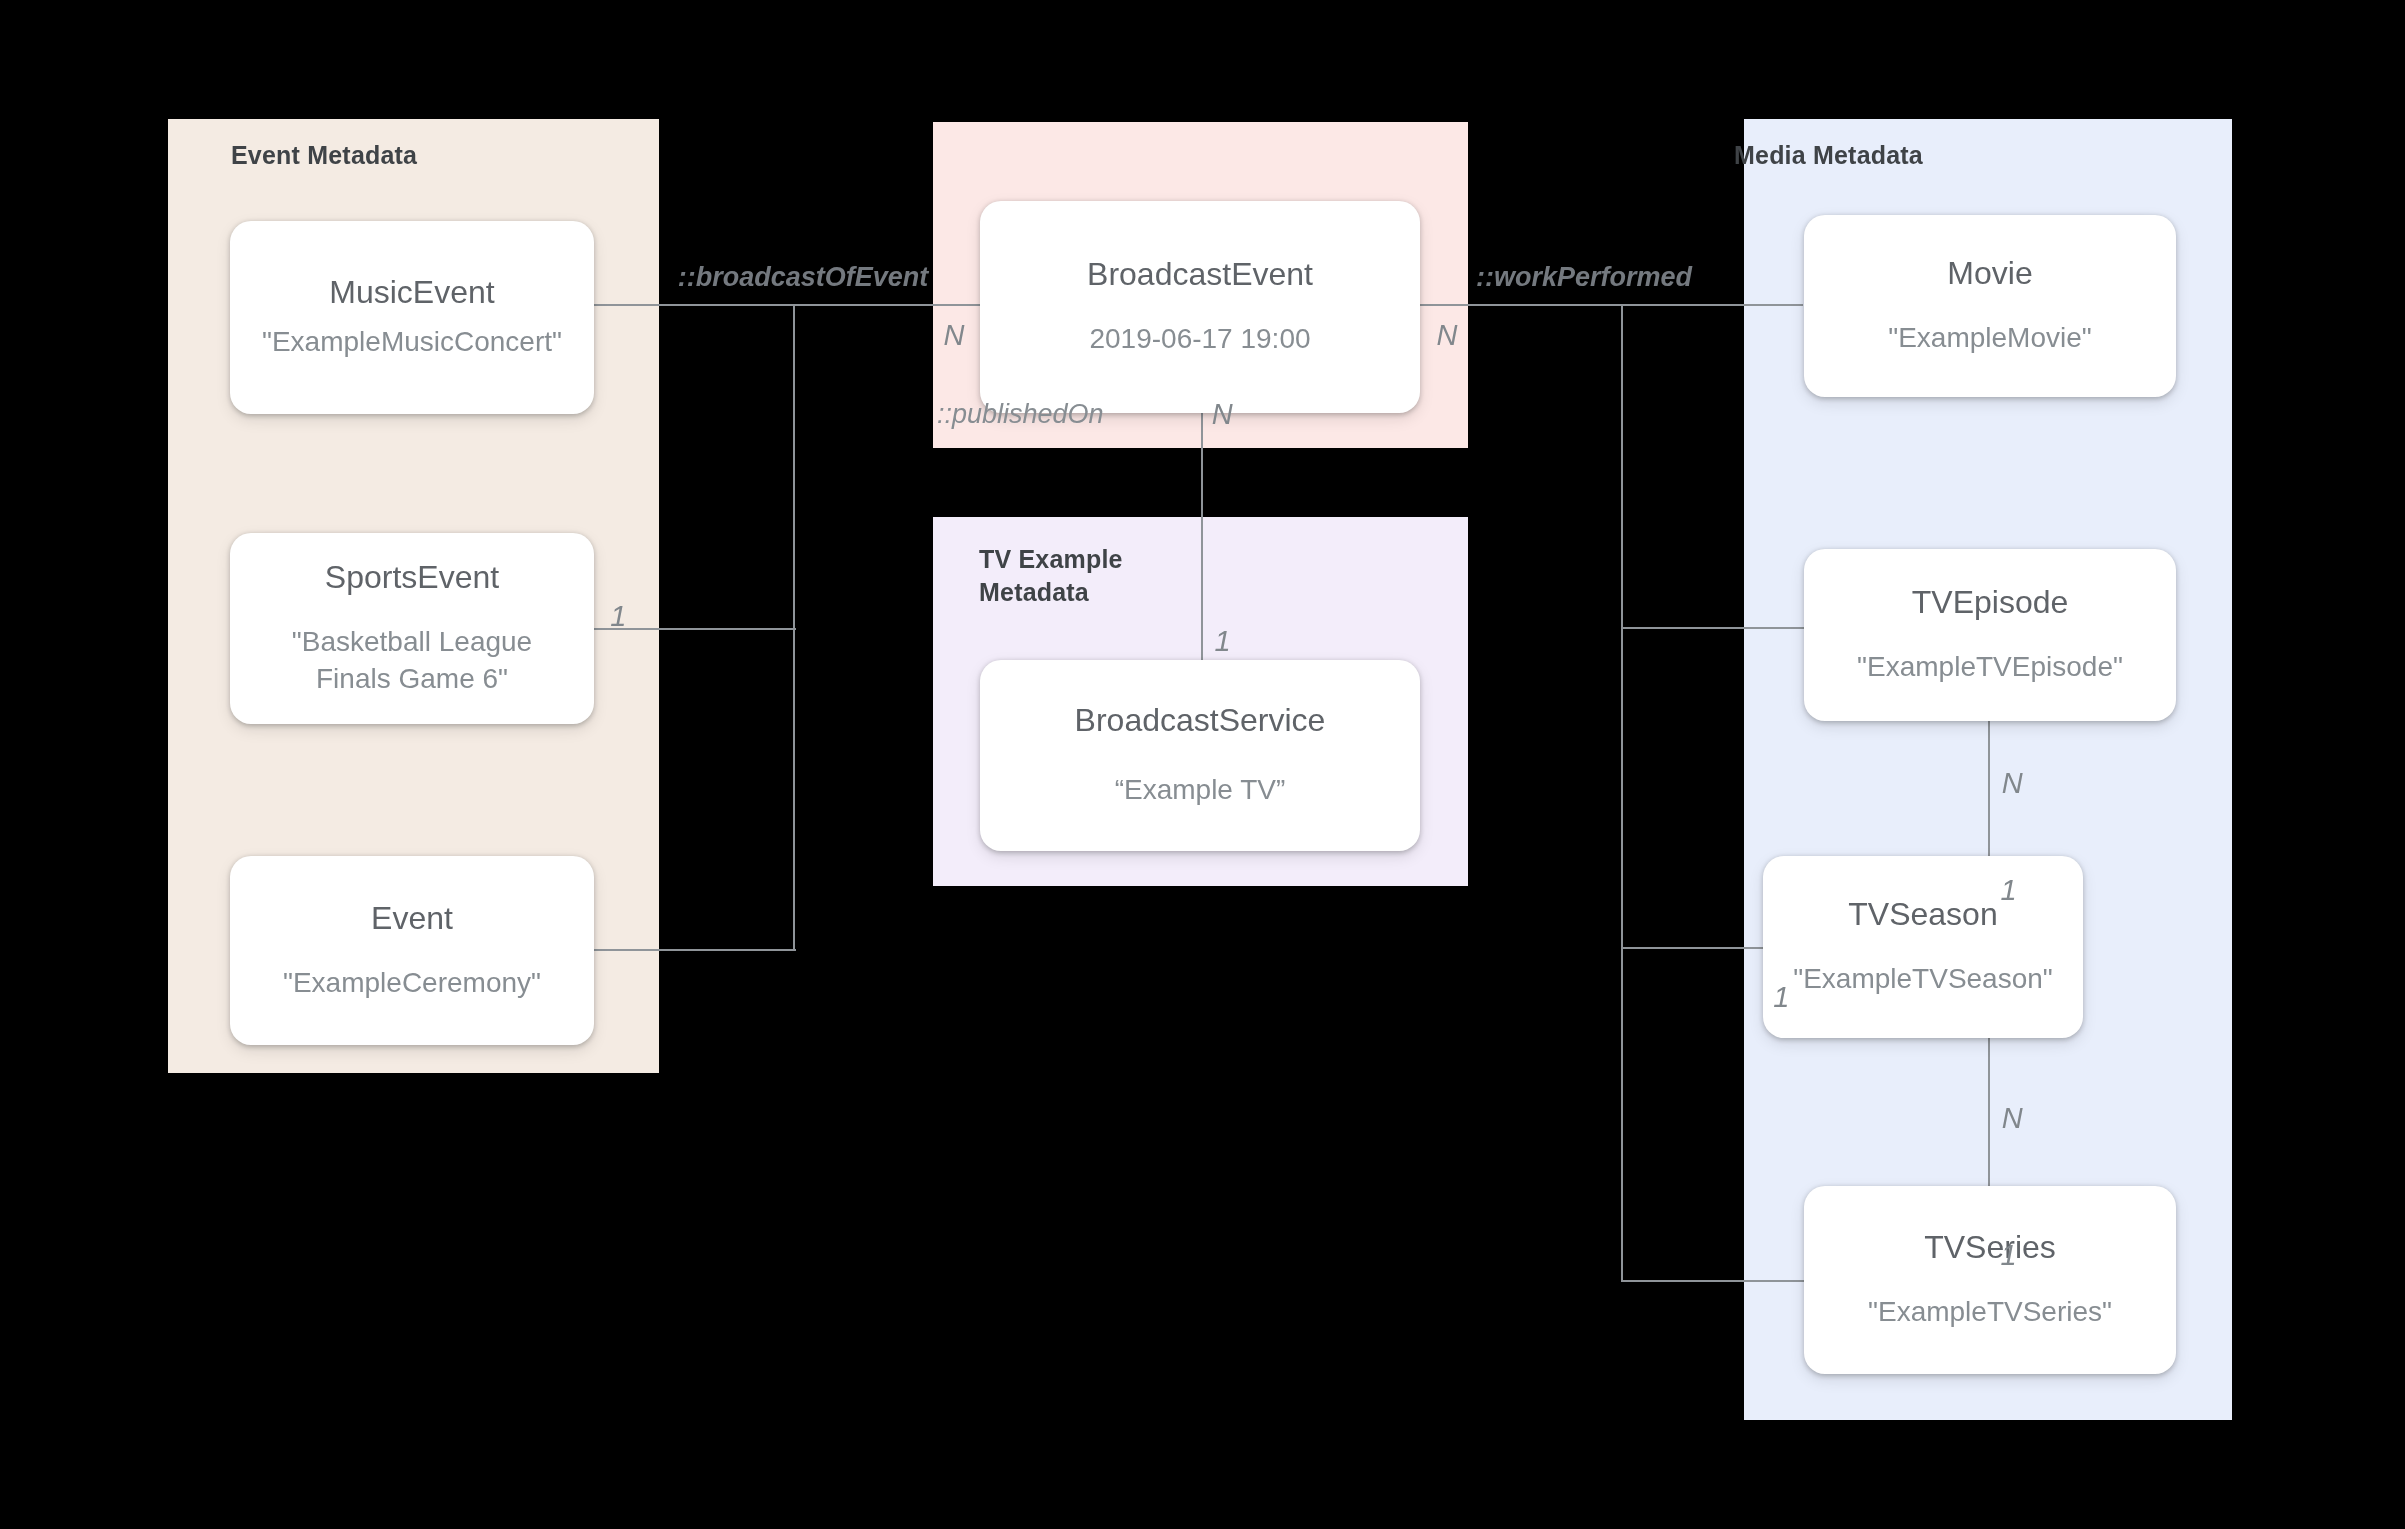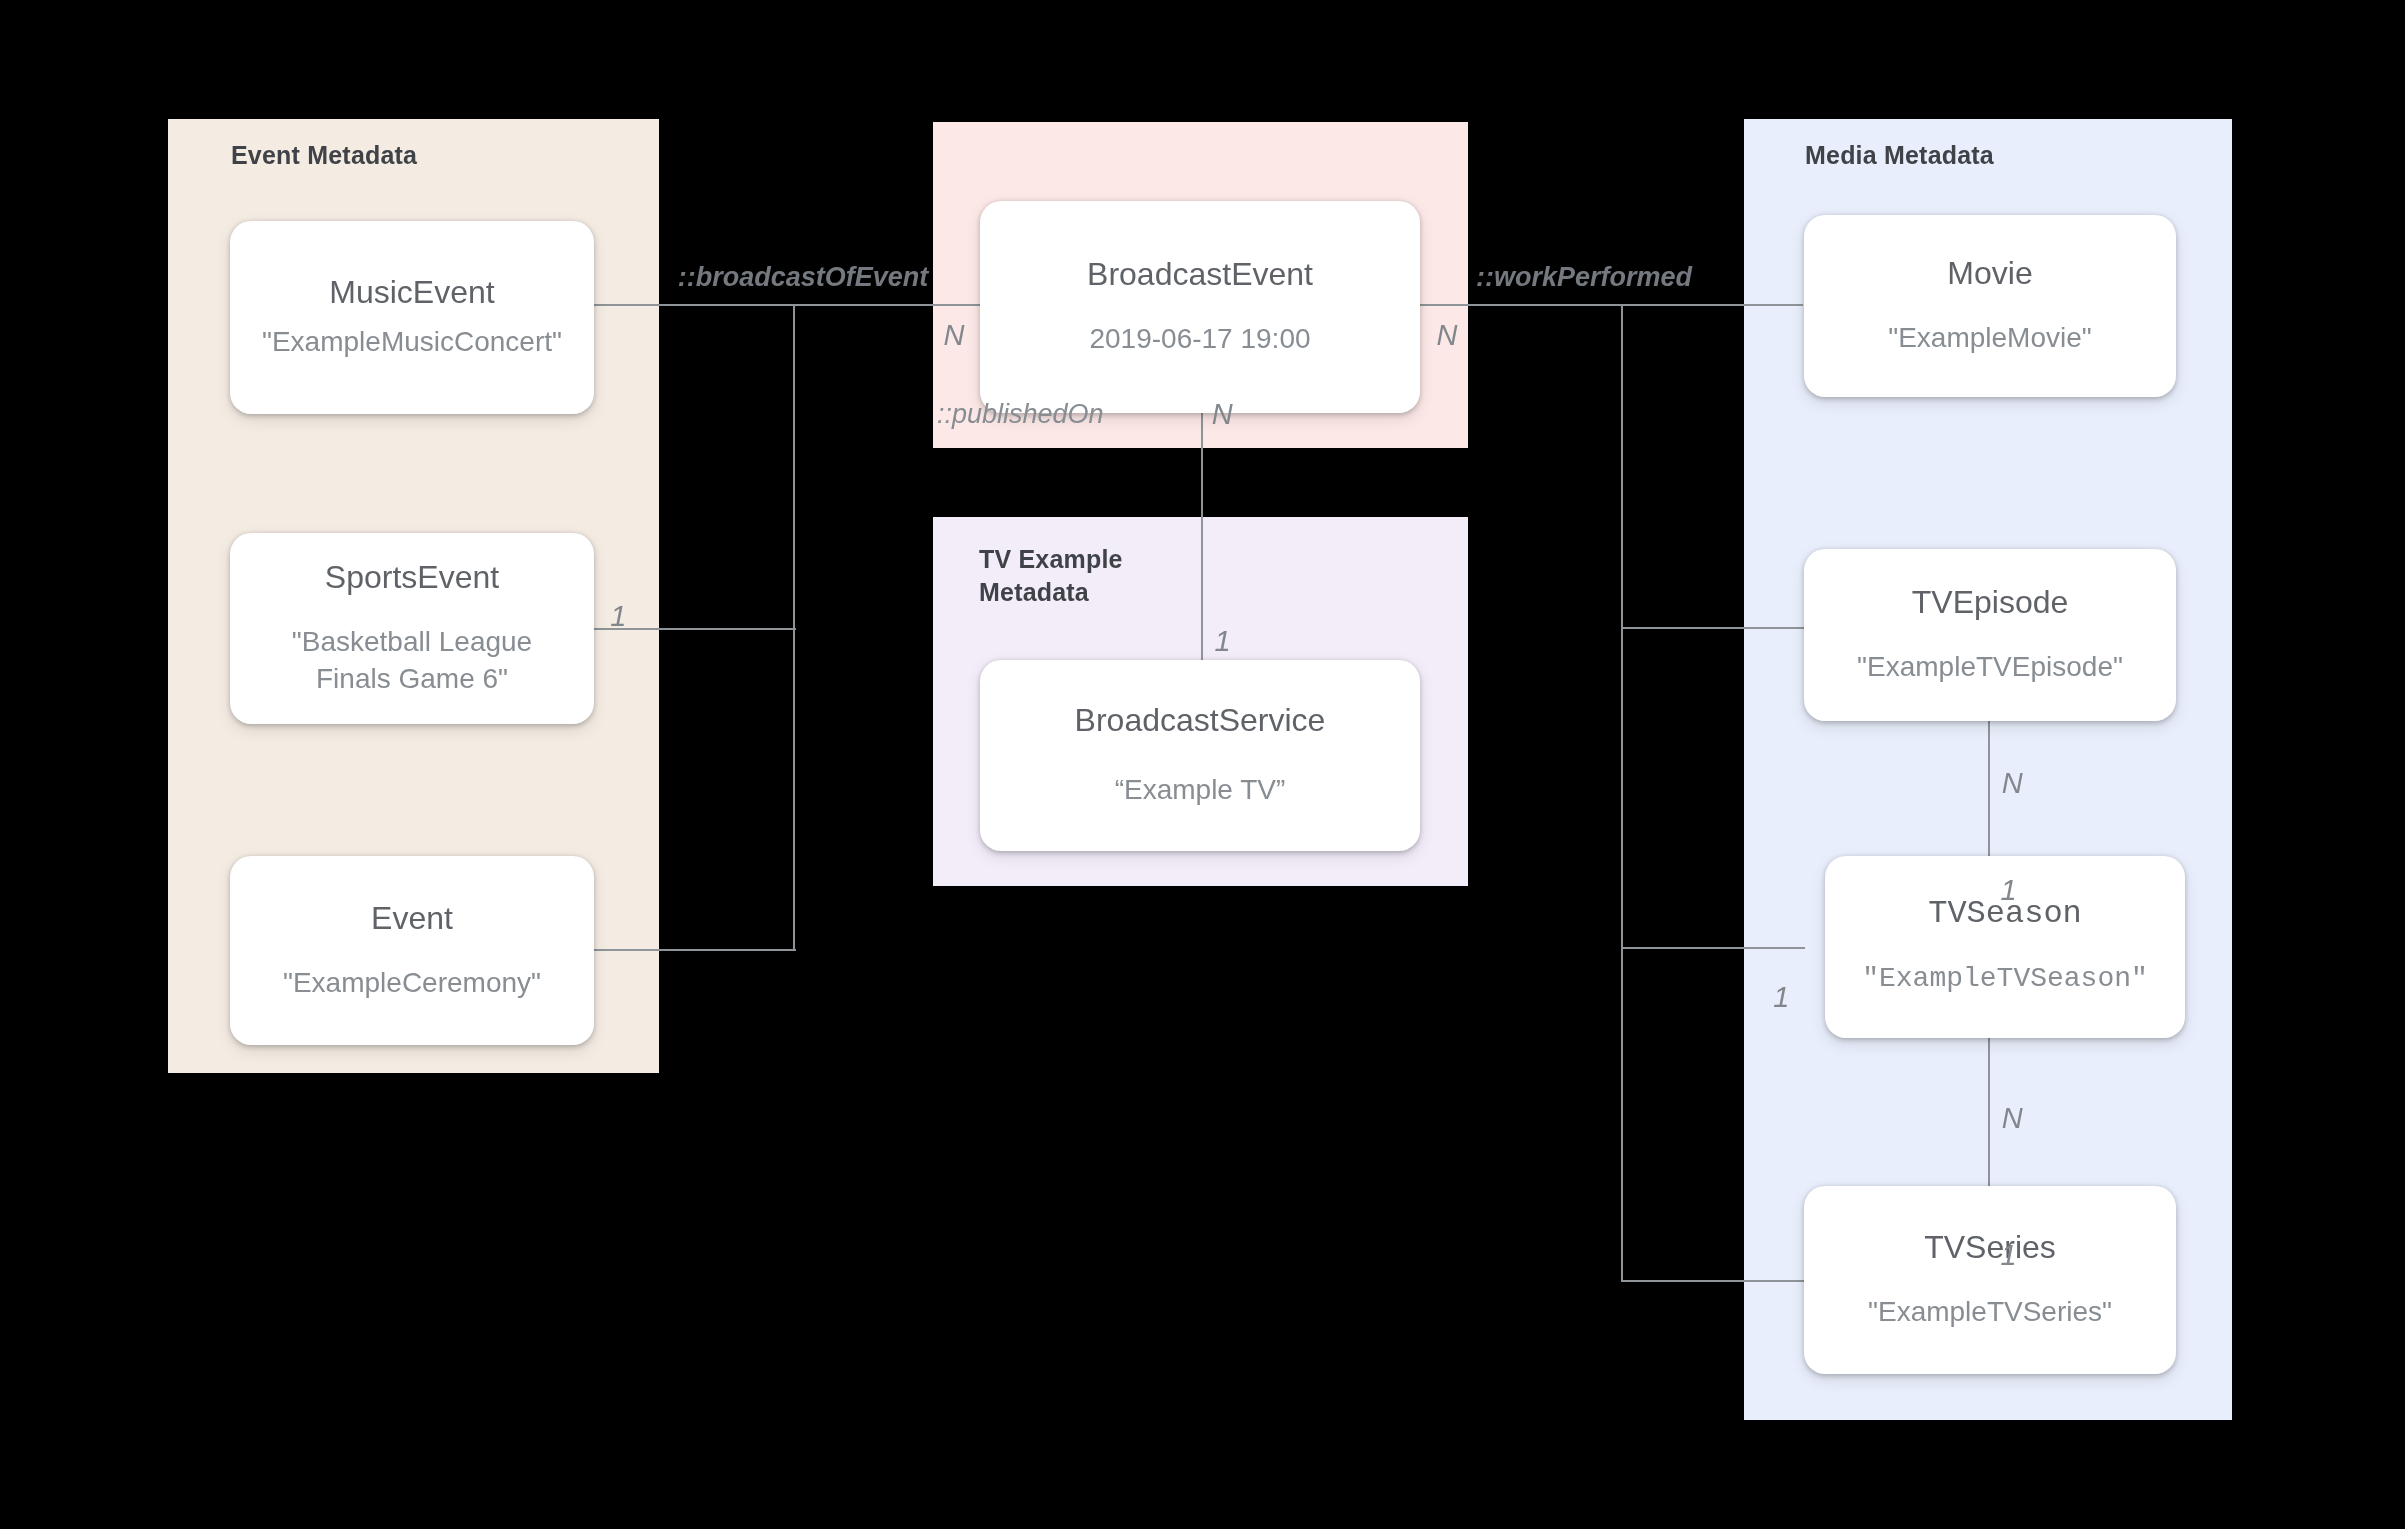--- a/index.html
+++ b/index.html
@@ -80,21 +80,21 @@
 
 <div id="canvas">
 
   <div class="panel" style="left:168px; top:119px; width:491px; height:954px; background:var(--event-panel);"></div>
   <div class="panel" style="left:933px; top:122px; width:535px; height:326px; background:var(--broadcast-panel);"></div>
   <div class="panel" style="left:933px; top:517px; width:535px; height:369px; background:var(--tv-channel-panel);"></div>
   <div class="panel" style="left:1744px; top:119px; width:488px; height:1301px; background:var(--media-panel);"></div>
 
   <div class="panel-title" style="left:231px; top:139px;">Event Metadata</div>
   <div class="panel-title" style="left:979px; top:543px; width:258px;">TV Example Metadata</div>
-  <div class="panel-title" style="left:1805px; top:139px;">Media Metadata</div>
+  <div class="panel-title" style="left:1734px; top:139px;">Media Metadata</div>
 
   <div class="hline" style="left:593px; top:304px; width:387px;"></div>
 
   <div class="hline" style="left:1419px; top:304px; width:384px;"></div>
 
   <div class="vline" style="left:793px; top:304px; height:647px;"></div>
 
   <div class="hline" style="left:593px; top:628px; width:203px;"></div>
 
   <div class="hline" style="left:593px; top:949px; width:203px;"></div>
@@ -141,21 +141,21 @@
   <div class="card" style="left:1804px; top:215px; width:372px; height:182px;">
     <div class="card-title">Movie</div>
     <div class="card-sub">"ExampleMovie"</div>
   </div>
 
   <div class="card" style="left:1804px; top:549px; width:372px; height:172px;">
     <div class="card-title">TVEpisode</div>
     <div class="card-sub">"ExampleTVEpisode"</div>
   </div>
 
-  <div class="card" style="left:1825px; top:856px; width:360px; height:182px;font-family:Liberation Mono, monospace;">
+  <div class="card" style="left:1763px; top:856px; width:320px; height:182px;">
     <div class="card-title">TVSeason</div>
     <div class="card-sub">"ExampleTVSeason"</div>
   </div>
 
   <div class="card" style="left:1804px; top:1186px; width:372px; height:188px;">
     <div class="card-title">TVSeries</div>
     <div class="card-sub">"ExampleTVSeries"</div>
   </div>
 
   <div class="rel-label" style="left:674px; top:264px; width:258px; text-align:center;">::broadcastOfEvent</div>

